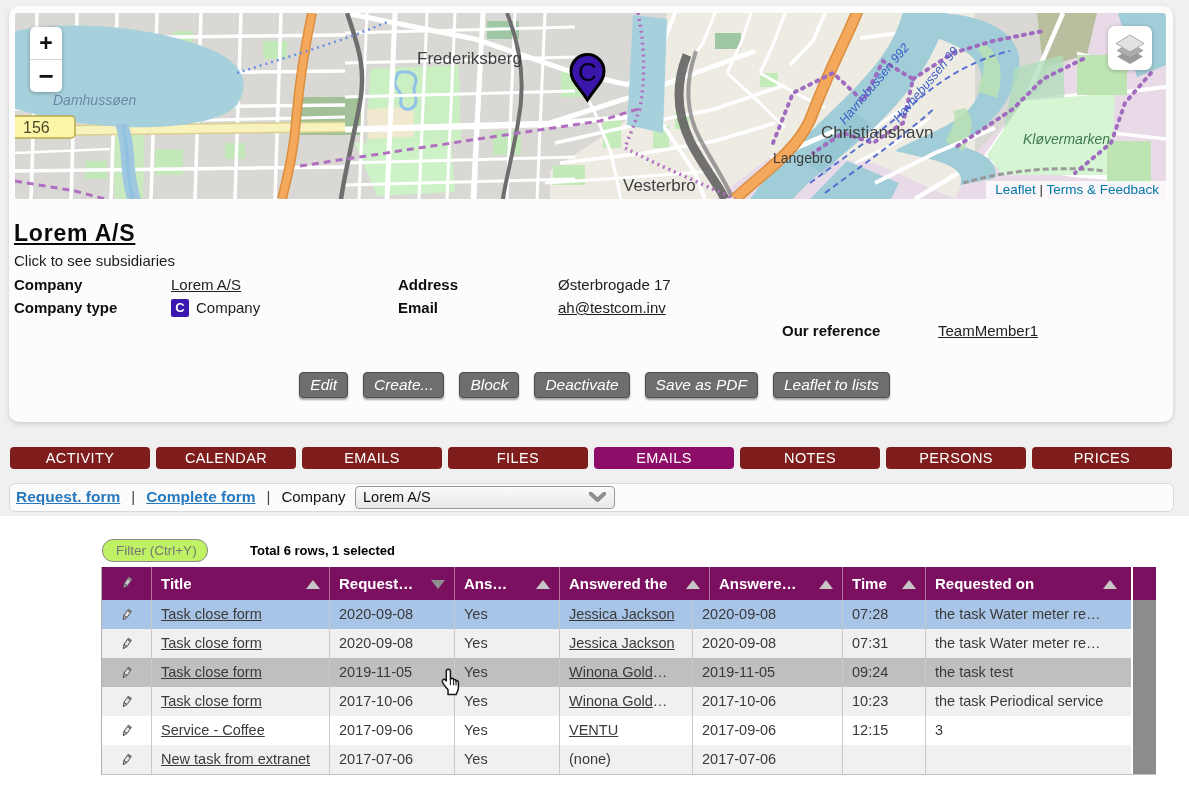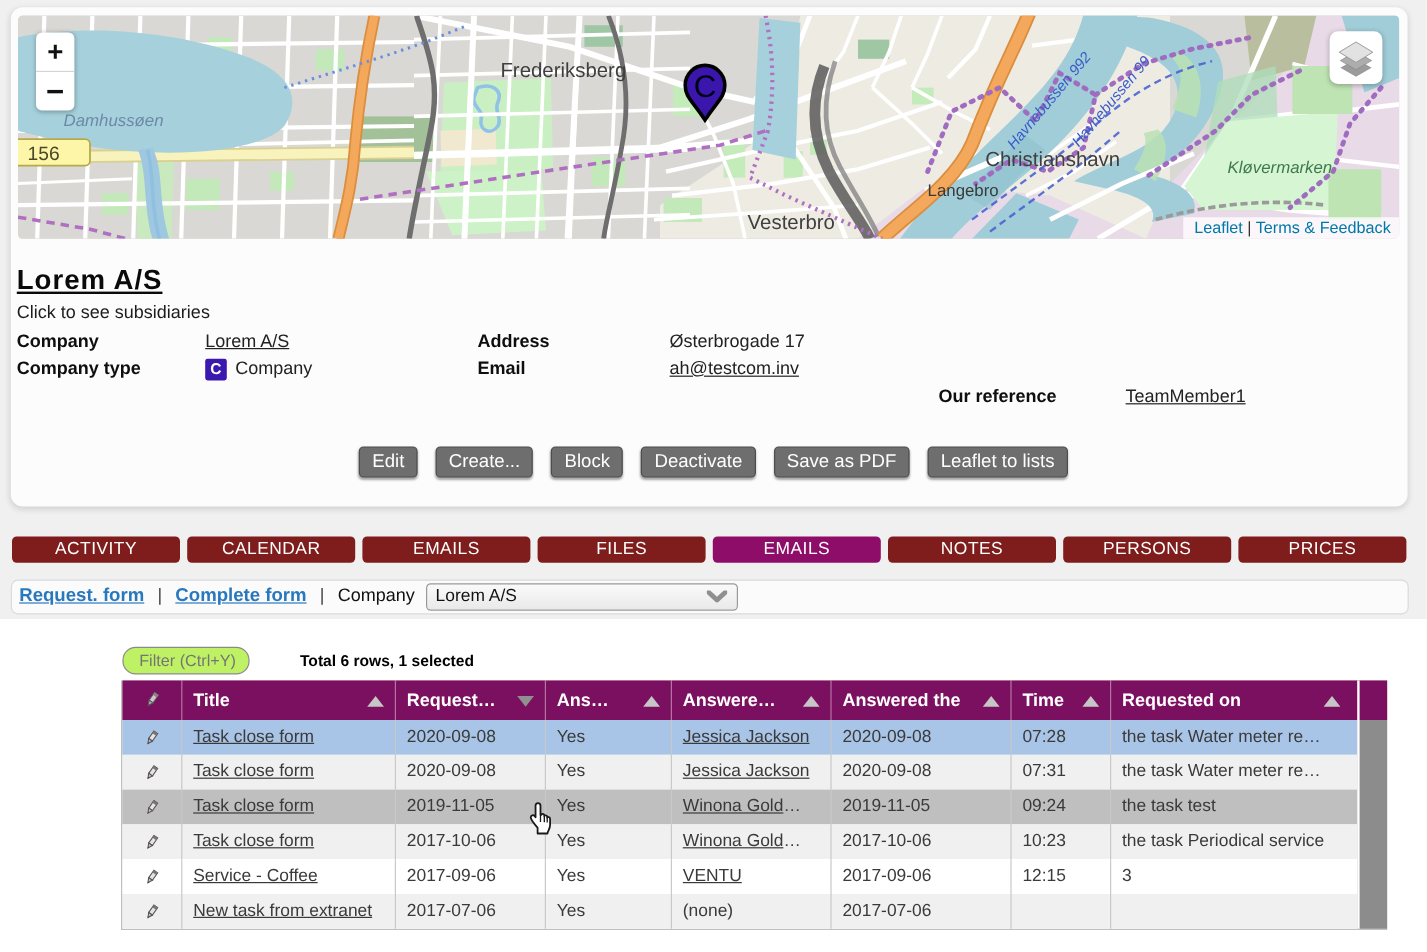--- a/index.html
+++ b/index.html
@@ -22,21 +22,21 @@
   h1{position:absolute;left:14px;top:220px;margin:0;font-size:23px;font-weight:bold;
      text-decoration:underline;color:#0a0a0a;letter-spacing:0.8px;}
   .sub{position:absolute;left:14px;top:252px;font-size:15px;color:#1c1c1c;}
   .lbl{font-weight:bold;font-size:15px;color:#0e0e0e;position:absolute;white-space:nowrap;}
   .val{font-size:15px;color:#222;position:absolute;white-space:nowrap;}
   .lnk{text-decoration:underline;color:#222;}
   .cbadge{position:absolute;width:18px;height:18px;background:#3b18ae;border-radius:2px;color:#fff;
      font-size:13px;font-weight:bold;text-align:center;line-height:18px;}
   .btnrow{position:absolute;left:0;top:372px;width:1189px;display:flex;justify-content:center;gap:15px;}
   .gbtn{height:24px;line-height:24px;background:#6e6e6e;border:1px solid #4d4d4d;border-radius:4px;
-     color:#fff;font-size:15.5px;padding:0 10px;box-shadow:0 2px 2px rgba(0,0,0,0.35);}
+     color:#fff;font-size:15.5px;padding:0 10px;box-shadow:0 2px 2px rgba(0,0,0,0.35);font-style:italic;}
   .tabs{position:absolute;left:10px;top:447px;width:1162px;display:flex;justify-content:space-between;}
   .tab{width:140px;height:22px;line-height:23px;background:#7f1d1d;color:#fff;text-align:center;
      font-size:14.5px;border-radius:4px;letter-spacing:0.4px;}
   .tab.active{background:#8e0d68;}
   .toolbar{position:absolute;left:9px;top:483px;width:1163px;height:27px;background:#fbfbfb;
      border:1px solid #dadada;border-radius:6px;font-size:15px;color:#111;}
   .toolbar .flink{font-weight:bold;font-size:15.5px;color:#2878be;text-decoration:underline;}
   .tsep{color:#444;padding:0 11px;font-weight:normal;font-size:15px;}
   .selectbox{position:absolute;left:345px;top:2px;width:251px;height:21px;border:1px solid #999;
      border-radius:4px;background:linear-gradient(#fafafa,#e9e9e9);line-height:21px;padding-left:7px;
@@ -283,22 +283,22 @@
  <div class="hc c1"><svg width="14" height="14" viewBox="0 0 14 14" style="margin-top:9px;">
           <g transform="rotate(35 7 7)">
             <rect x="5" y="1" width="4" height="8" fill="#cfc3cc" stroke="#555" stroke-width="0.8"></rect>
             <path d="M5,9 L7,13 L9,9 Z" fill="#b9a9b5" stroke="#555" stroke-width="0.8"></path>
             <rect x="5" y="1" width="4" height="2.4" fill="#8d7f8a"></rect>
           </g>
         </svg></div>
  <div class="hc c2">Title<span class="arr-up"></span></div>
  <div class="hc c3">Request…<span class="arr-dn"></span></div>
  <div class="hc c4">Ans…<span class="arr-up"></span></div>
+ <div class="hc c6">Answered the<span class="arr-up"></span></div>
  <div class="hc c5">Answere…<span class="arr-up"></span></div>
- <div class="hc c6">Answered the<span class="arr-up"></span></div>
  <div class="hc c7">Time<span class="arr-up"></span></div>
  <div class="hc c8">Requested on<span class="arr-up" style="right:14px;"></span></div>
  <div class="hc c9" style="border-left:2px solid #fff;"></div>
 </div>
 <div style="display:flex;">
 <div>
  <div class="row" style="background:#a8c5e8;">
   <div class="c c1"><svg width="13" height="14" viewBox="0 0 13 14" style="margin-top:8px;">
               <g transform="rotate(35 6.5 7)">
                 <rect x="4.6" y="1.2" width="3.8" height="7.6" fill="#e8e0e6" stroke="#555" stroke-width="0.9"></rect>

